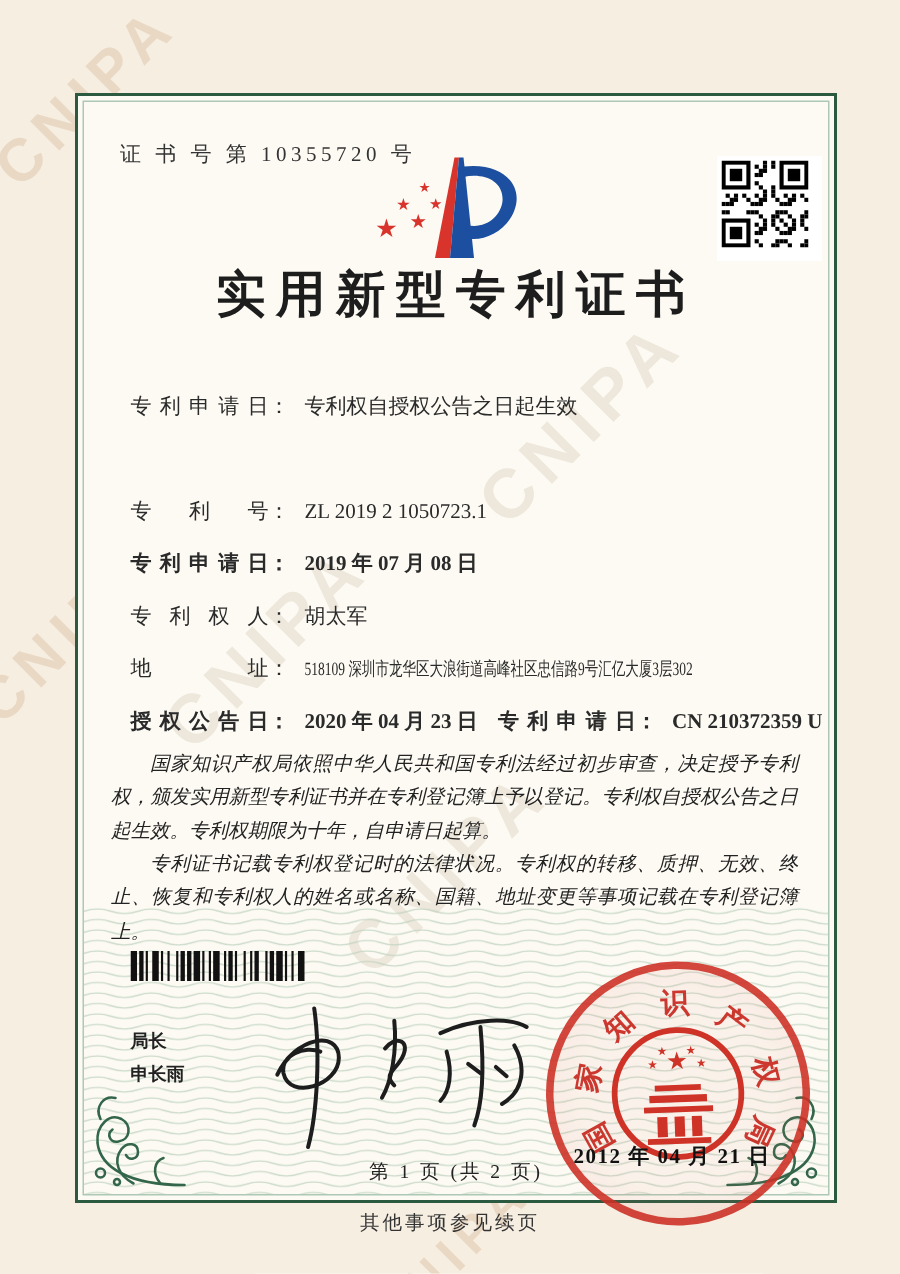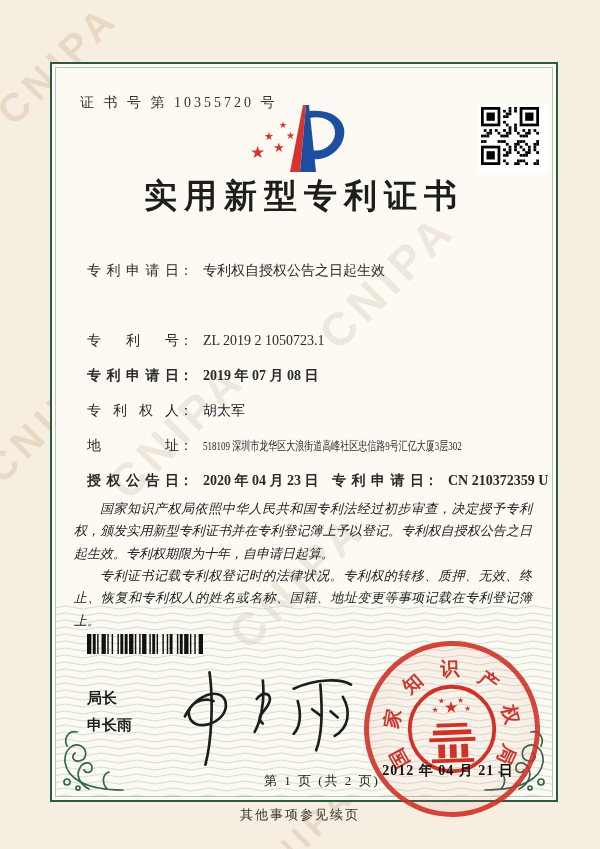--- a/index.html
+++ b/index.html
@@ -31,34 +31,34 @@
   .fcolon{display:inline-block;}
   .fvalue{margin-left:10px;}
   .fvalue-sm{margin-left:10px;display:inline-block;font-size:12.5px;
              transform:scaleX(0.72);transform-origin:left center;white-space:nowrap;}
   .fpair2{position:absolute;left:245px;top:0;}
   .paras{position:absolute;left:22px;top:434px;width:458px;
          font-size:13px;line-height:1.72;font-style:italic;text-align:justify;color:#222;}
   .paras p{margin:0;text-indent:2em;}
   .waves{position:absolute;left:4px;top:540px;width:496px;height:192px;opacity:.8;}
   .barcode{position:absolute;left:35px;top:570px;width:160px;height:20px;}
-  .sig-labels{position:absolute;left:35px;top:620px;font-size:15px;font-weight:bold;
+  .sig-labels{position:absolute;left:35px;top:620px;font-size:12px;font-weight:bold;
               font-family:"Liberation Sans","DejaVu Sans",sans-serif;color:#222;line-height:1.8;}
   .signature{position:absolute;left:112px;top:596px;width:210px;height:118px;}
   .seal{position:absolute;left:312px;top:577px;width:166px;height:166px;border-radius:50%;
         border:5px solid rgba(205,47,36,0.88);
         background:radial-gradient(circle,rgba(225,110,100,0.06) 55%,rgba(225,110,100,0.16));
         z-index:3;transform:rotate(-2deg);}
   .seal-char{position:absolute;left:50%;top:50%;width:22px;height:22px;margin:-11px 0 0 -11px;
              text-align:center;font-size:19px;font-weight:bold;color:rgba(200,40,30,0.92);}
   .emblem{position:absolute;left:50%;top:50%;width:96px;height:96px;margin:-48px 0 0 -48px;}
   .seal-date{position:absolute;left:318px;top:698px;width:156px;text-align:center;
              font-size:14px;font-weight:bold;color:#111;z-index:4;letter-spacing:1px;}
   .page-info{position:absolute;left:0;top:708px;width:100%;text-align:center;
-             font-size:13px;color:#222;z-index:4;letter-spacing:2px;margin-left:18px;}
+             font-size:13px;color:#222;z-index:4;letter-spacing:2px;}
   .corner{position:absolute;width:70px;height:70px;z-index:2;}
   .corner-bl{left:3px;top:662px;}
   .corner-br{left:431px;top:662px;transform:scaleX(-1);}
   .cont-note{position:absolute;left:0;top:806px;width:100%;text-align:center;
              font-size:13px;letter-spacing:2px;color:#333;z-index:1;font-family:Liberation Serif, serif;}
 </style>
 </head>
 <body>
 
 <span class="wm wm-outer" style="left:-18px;top:42px;">CNIPA</span>

